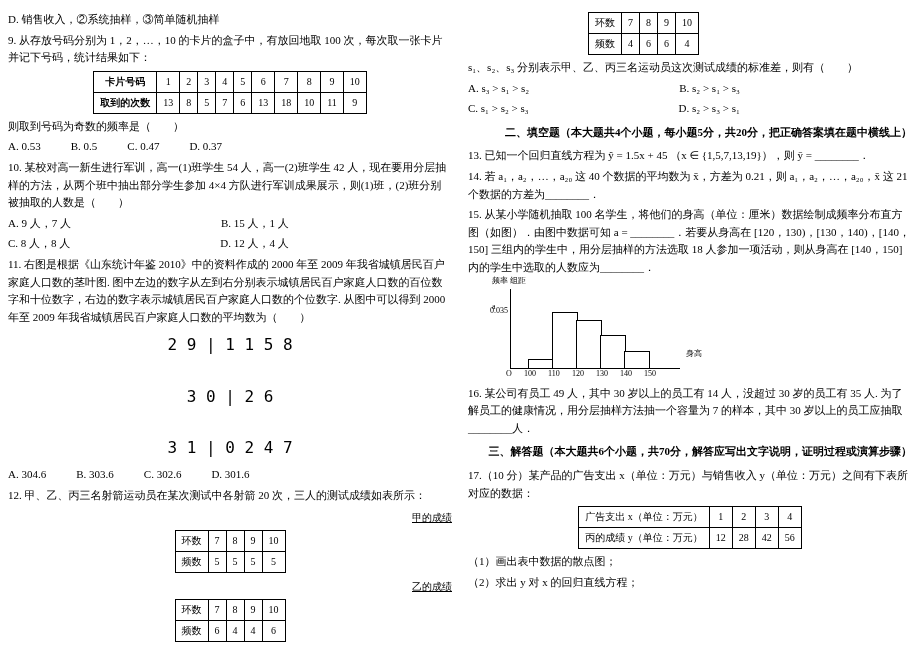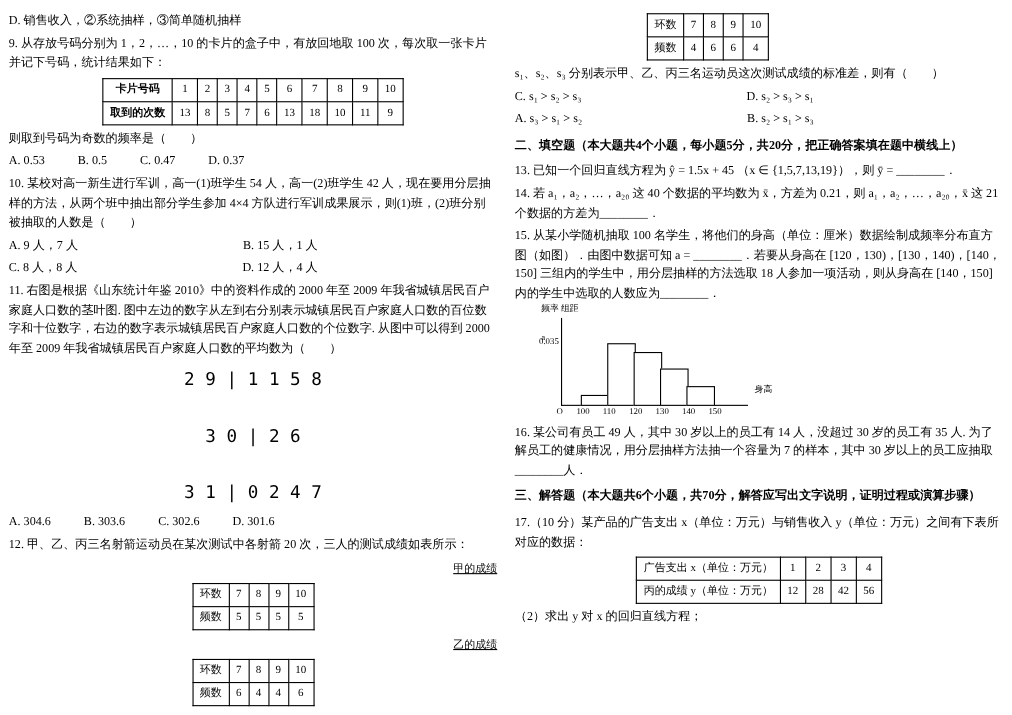--- a/index.html
+++ b/index.html
@@ -45,21 +45,21 @@
       font-size: 16px;
       margin: 6px 0;
       white-space: pre;
     }
     .tbl-caption {
       text-align: right;
       font-size: 10px;
       margin-top: 6px;
       text-decoration: underline;
     }
-    .section-title { font-weight: bold; margin: 6px 0; }
+    .section-title { font-weight: bold; margin: 6px 0; text-align: right; }
     .chart-wrap {
       position: relative;
       width: 200px;
       height: 100px;
       margin: 4px 0 4px 30px;
       font-size: 8px;
     }
     .chart-wrap .ylabel {
       position: absolute;
       left: -6px;
@@ -218,26 +218,26 @@
       <td>频数</td>
       <td>4</td>
       <td>6</td>
       <td>6</td>
       <td>4</td>
     </tr>
   </tbody>
     </table>
   <p>s₁、s₂、s₃ 分别表示甲、乙、丙三名运动员这次测试成绩的标准差，则有（　　）</p>
   <div class="opts">
+    <span>A. s₃ &gt; s₁ &gt; s₂</span>
+    <span style="margin-left:120px">B. s₂ &gt; s₁ &gt; s₃</span>
+  </div>
+  <div class="opts">
     <span>C. s₁ &gt; s₂ &gt; s₃</span>
     <span style="margin-left:120px">D. s₂ &gt; s₃ &gt; s₁</span>
-  </div>
-  <div class="opts">
-    <span>A. s₃ &gt; s₁ &gt; s₂</span>
-    <span style="margin-left:120px">B. s₂ &gt; s₁ &gt; s₃</span>
   </div>
   <p class="section-title">二、填空题（本大题共4个小题，每小题5分，共20分，把正确答案填在题中横线上）</p>
   <p>13. 已知一个回归直线方程为 ŷ = 1.5x + 45 （x ∈ {1,5,7,13,19}），则 ȳ = ________．</p>
   <p>14. 若 a₁，a₂，…，a₂₀ 这 40 个数据的平均数为 x̄，方差为 0.21，则 a₁，a₂，…，a₂₀，x̄ 这 21 个数据的方差为________．</p>
   <p>15. 从某小学随机抽取 100 名学生，将他们的身高（单位：厘米）数据绘制成频率分布直方图（如图）．由图中数据可知 a = ________．若要从身高在 [120，130)，[130，140)，[140，150] 三组内的学生中，用分层抽样的方法选取 18 人参加一项活动，则从身高在 [140，150] 内的学生中选取的人数应为________．</p>
 
   <div class="chart-wrap">
     <div class="ylabel">频率
 组距</div>
     <div class="axis-y"></div>
@@ -273,14 +273,15 @@
     </tr>
     <tr>
       <td>丙的成绩 y（单位：万元）</td>
       <td>12</td>
       <td>28</td>
       <td>42</td>
       <td>56</td>
     </tr>
   </tbody>
     </table>
+  <p>（1）画出表中数据的散点图；</p>
   <p>（2）求出 y 对 x 的回归直线方程；</p>
 </div>
 
 </body></html>

